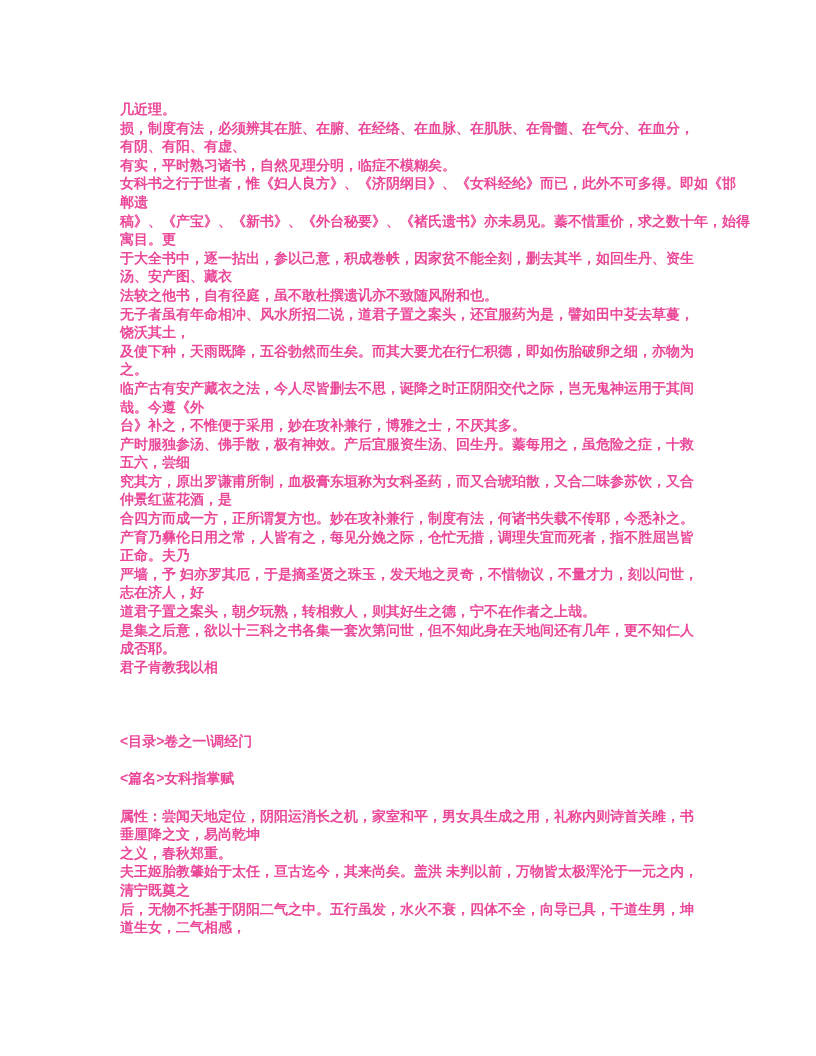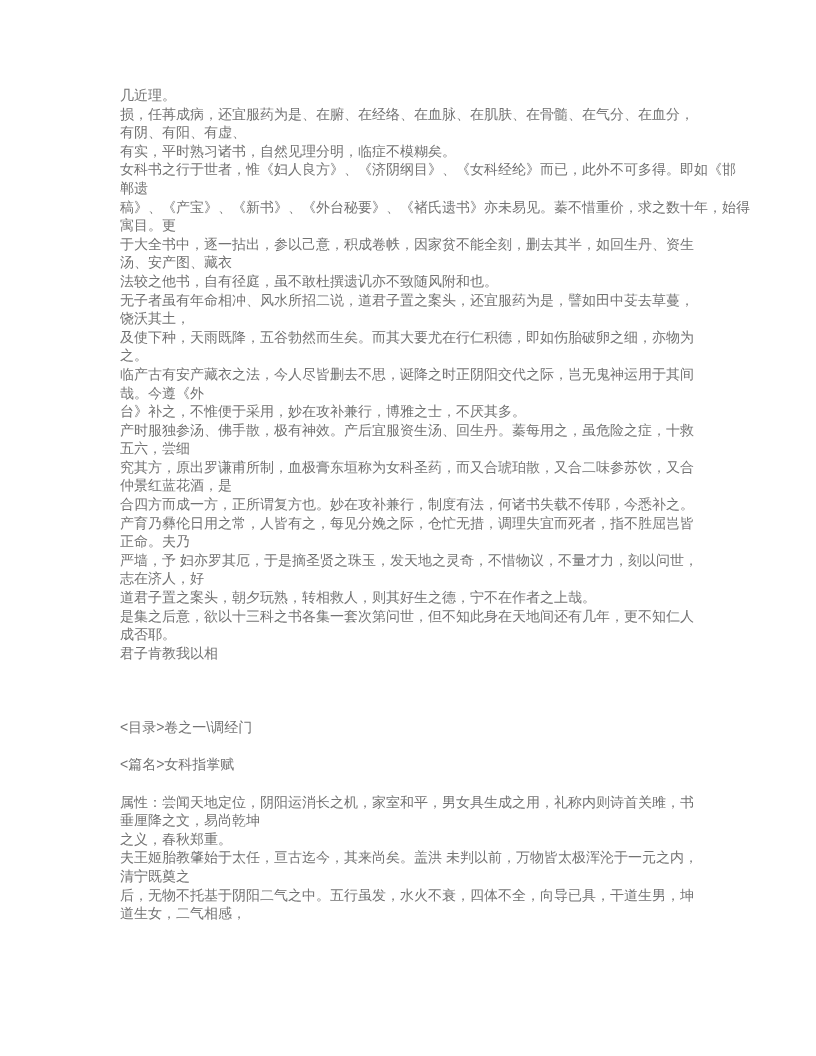--- a/index.html
+++ b/index.html
@@ -11,38 +11,39 @@
     position: relative;
     width: 816px;
     height: 1056px;
     background: #ffffff;
     overflow: hidden;
     font-family: "Liberation Sans", sans-serif;
   }
   .doc {
     position: absolute;
     left: 120px;
-    top: 86px;
+    top: 100px;
     width: 580px;
     font-size: 14px;
     line-height: 18.6px;
-    color: #737373;
+    color: #ec4899;
+    font-weight: bold;
   }
   .doc-line {
     white-space: pre;
     min-height: 18.6px;
   }
 </style>
 </head>
 <body>
 
 <div class="page">
   <div class="doc">
       <div class="doc-line">几近理。</div>
-      <div class="doc-line">损，任苒成病，还宜服药为是、在腑、在经络、在血脉、在肌肤、在骨髓、在气分、在血分，</div>
+      <div class="doc-line">损，制度有法，必须辨其在脏、在腑、在经络、在血脉、在肌肤、在骨髓、在气分、在血分，</div>
       <div class="doc-line">有阴、有阳、有虚、</div>
       <div class="doc-line">有实，平时熟习诸书，自然见理分明，临症不模糊矣。</div>
       <div class="doc-line">女科书之行于世者，惟《妇人良方》、《济阴纲目》、《女科经纶》而已，此外不可多得。即如《邯</div>
       <div class="doc-line">郸遗</div>
       <div class="doc-line">稿》、《产宝》、《新书》、《外台秘要》、《褚氏遗书》亦未易见。蓁不惜重价，求之数十年，始得</div>
       <div class="doc-line">寓目。更</div>
       <div class="doc-line">于大全书中，逐一拈出，参以己意，积成卷帙，因家贫不能全刻，删去其半，如回生丹、资生</div>
       <div class="doc-line">汤、安产图、藏衣</div>
       <div class="doc-line">法较之他书，自有径庭，虽不敢杜撰遗讥亦不致随风附和也。</div>
       <div class="doc-line">无子者虽有年命相冲、风水所招二说，道君子置之案头，还宜服药为是，譬如田中芟去草蔓，</div>

